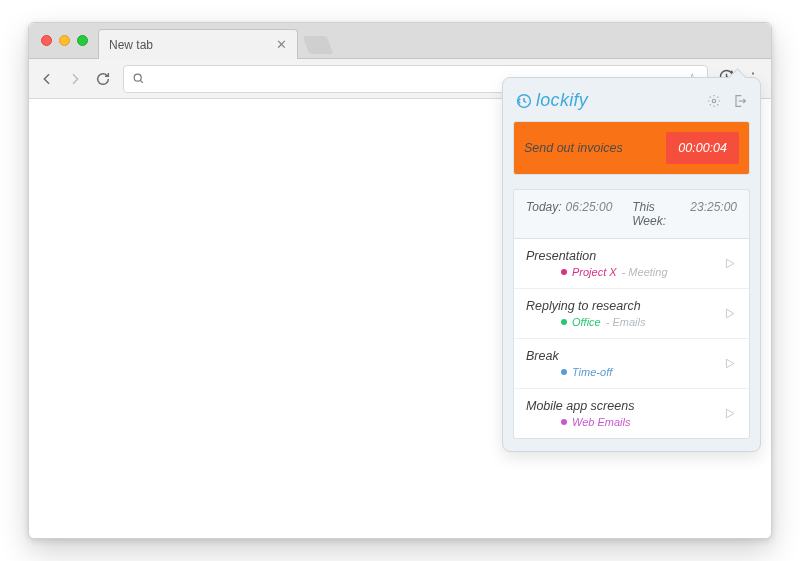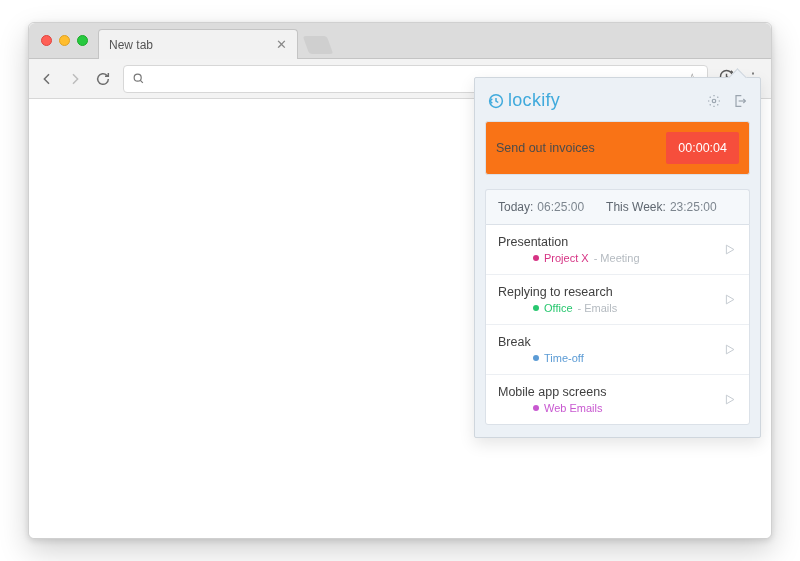--- a/index.html
+++ b/index.html
@@ -73,25 +73,26 @@
   .kebab { color: #6a6a6a; font-size: 16px; letter-spacing: 0; }
   
   svg.clk-ext { width: 17px; height: 17px; }
   
   .page { flex: 1; background: #fff; border-bottom-left-radius: 6px; border-bottom-right-radius: 6px; }
 
   
   .popup {
     position: absolute;
     top: 77px; right: 39px;
-    width: 287px;
+    width: 259px;
     background: #ecf1f6;
     border: 1px solid #cfd6dd;
-    border-radius: 2px;
+    border-radius: 8px;
     box-shadow: 0 6px 16px rgba(0,0,0,0.10);
+    font-style: italic;
   }
   .popup::before {
     content: "";
     position: absolute; top: -7px; right: 16px;
     width: 12px; height: 12px;
     background: #ecf1f6; border-left: 1px solid #cfd6dd; border-top: 1px solid #cfd6dd;
     transform: rotate(45deg);
   }
   .popup-head {
     display: flex; align-items: center;

